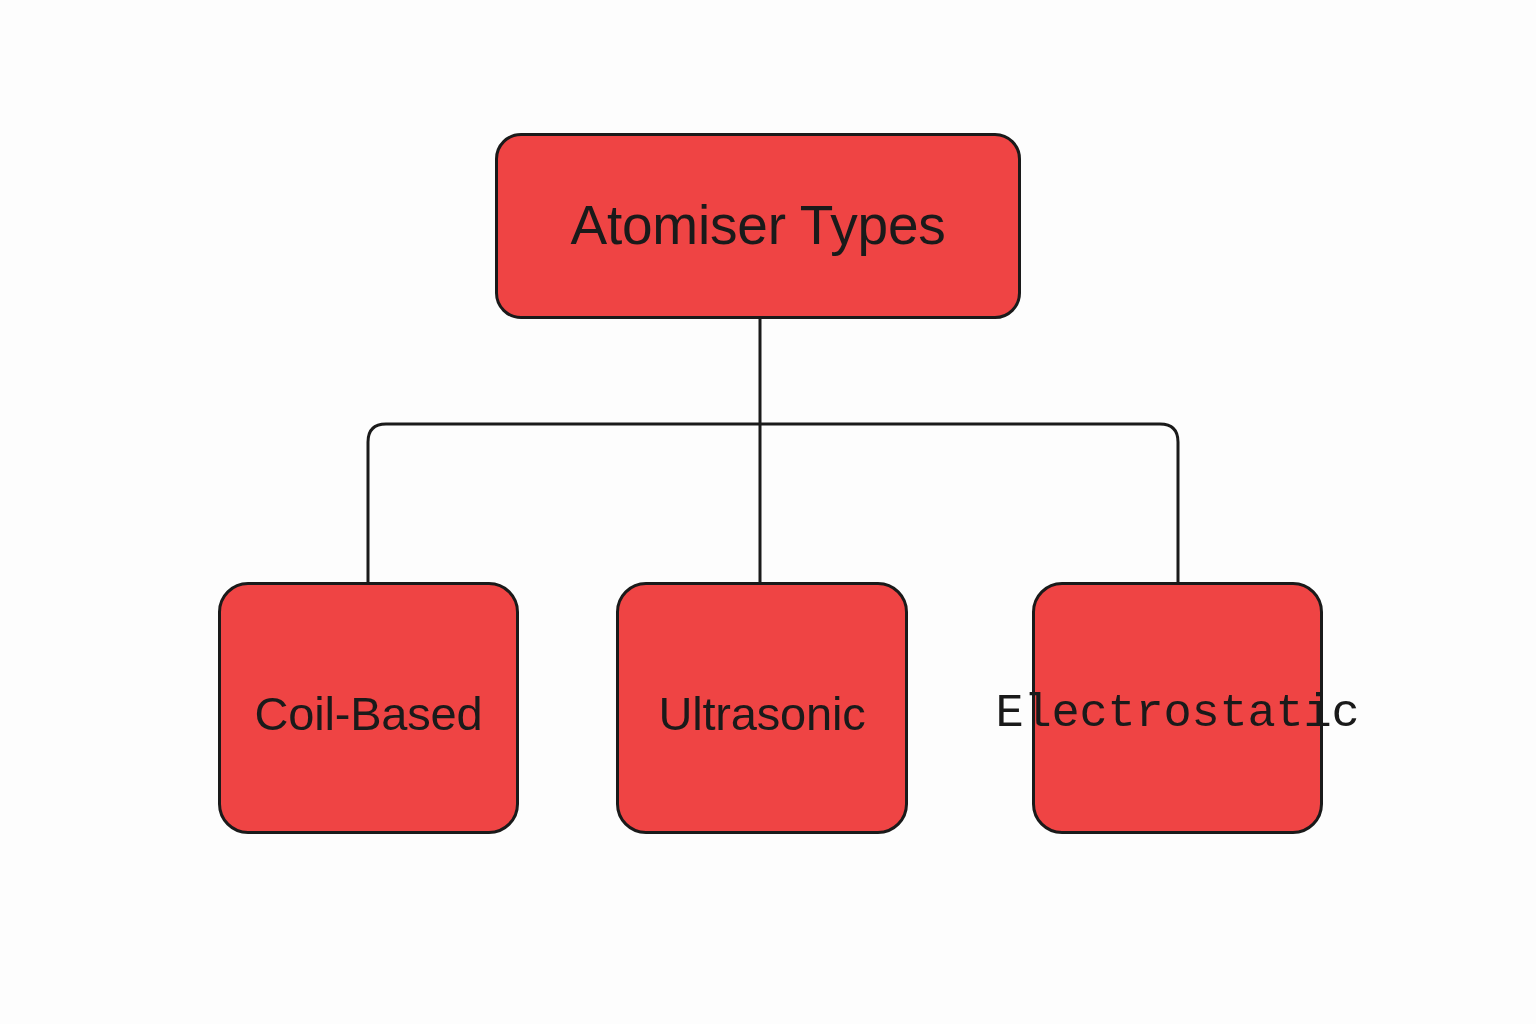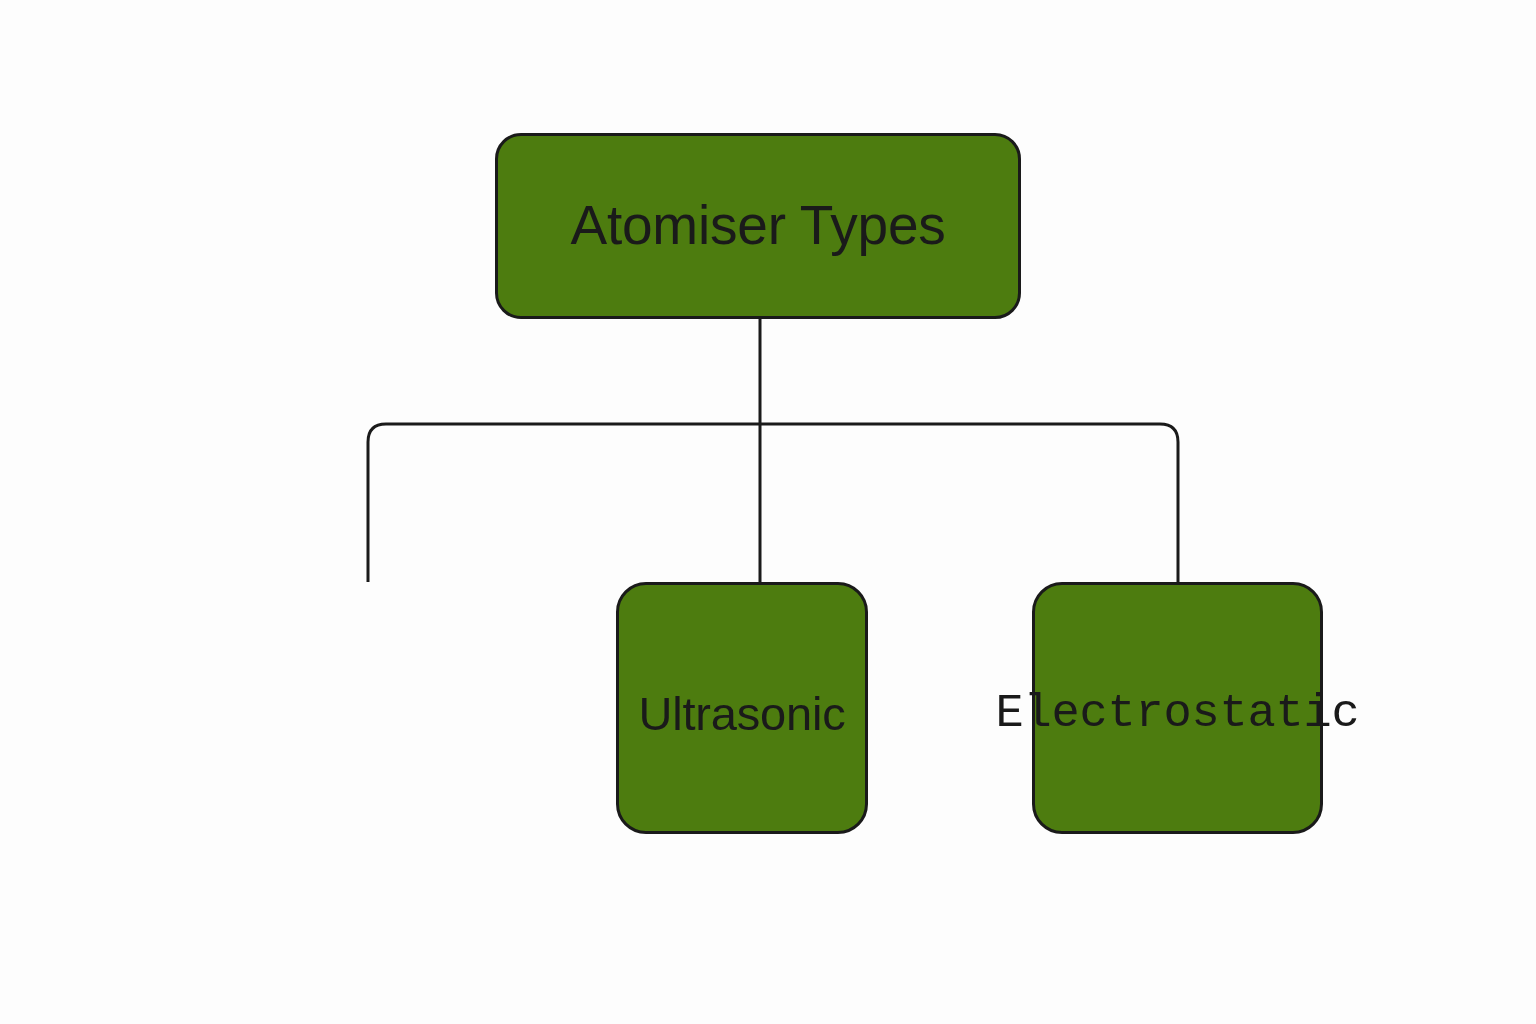--- a/index.html
+++ b/index.html
@@ -23,21 +23,21 @@
   #connector-layer {
     position: absolute;
     left: 0;
     top: 0;
     width: 1536px;
     height: 1024px;
   }
   .node {
     position: absolute;
     box-sizing: border-box;
-    background: #4d7c0f;
+    background: #ef4444;
     border: 3px solid #1a1a1a;
     display: flex;
     align-items: center;
     justify-content: center;
     z-index: 2;
   }
   .node-label {
     color: #1a1a1a;
     font-weight: 400;
     letter-spacing: -0.2px;
@@ -62,41 +62,44 @@
     top: 582px;
     height: 252px;
     border-radius: 30px;
   }
   .node-leaf .node-label {
     font-size: 47px;
     position: relative;
     top: 5px;
   }
   #node-leaf-0 { left: 218px;  width: 301px; }
-  #node-leaf-1 { left: 616px;  width: 252px; }
+  #node-leaf-1 { left: 616px;  width: 292px; }
   #node-leaf-2 { left: 1032px; width: 291px; font-family: Liberation Mono, monospace; }
 </style>
 </head>
 <body>
 
 <div id="diagram-canvas">
 
   <svg id="connector-layer" viewBox="0 0 1536 1024" xmlns="http://www.w3.org/2000/svg">
 
     <path d="M 760 318 L 760 582" fill="none" stroke="#1a1a1a" stroke-width="3" stroke-linecap="butt"></path>
 
     <path d="M 760 424 L 386 424 Q 368 424 368 442 L 368 582" fill="none" stroke="#1a1a1a" stroke-width="3" stroke-linecap="butt" stroke-linejoin="round"></path>
 
     <path d="M 760 424 L 1160 424 Q 1178 424 1178 442 L 1178 582" fill="none" stroke="#1a1a1a" stroke-width="3" stroke-linecap="butt" stroke-linejoin="round"></path>
   </svg>
 
   <div class="node" id="node-root">
     <span class="node-label">Atomiser Types</span>
   </div>
 
+  <div class="node node-leaf" id="node-leaf-0">
+    <span class="node-label">Coil-Based</span>
+  </div>
 
   <div class="node node-leaf" id="node-leaf-1">
     <span class="node-label">Ultrasonic</span>
   </div>
 
   <div class="node node-leaf" id="node-leaf-2">
     <span class="node-label">Electrostatic</span>
   </div>
 
 </div>

